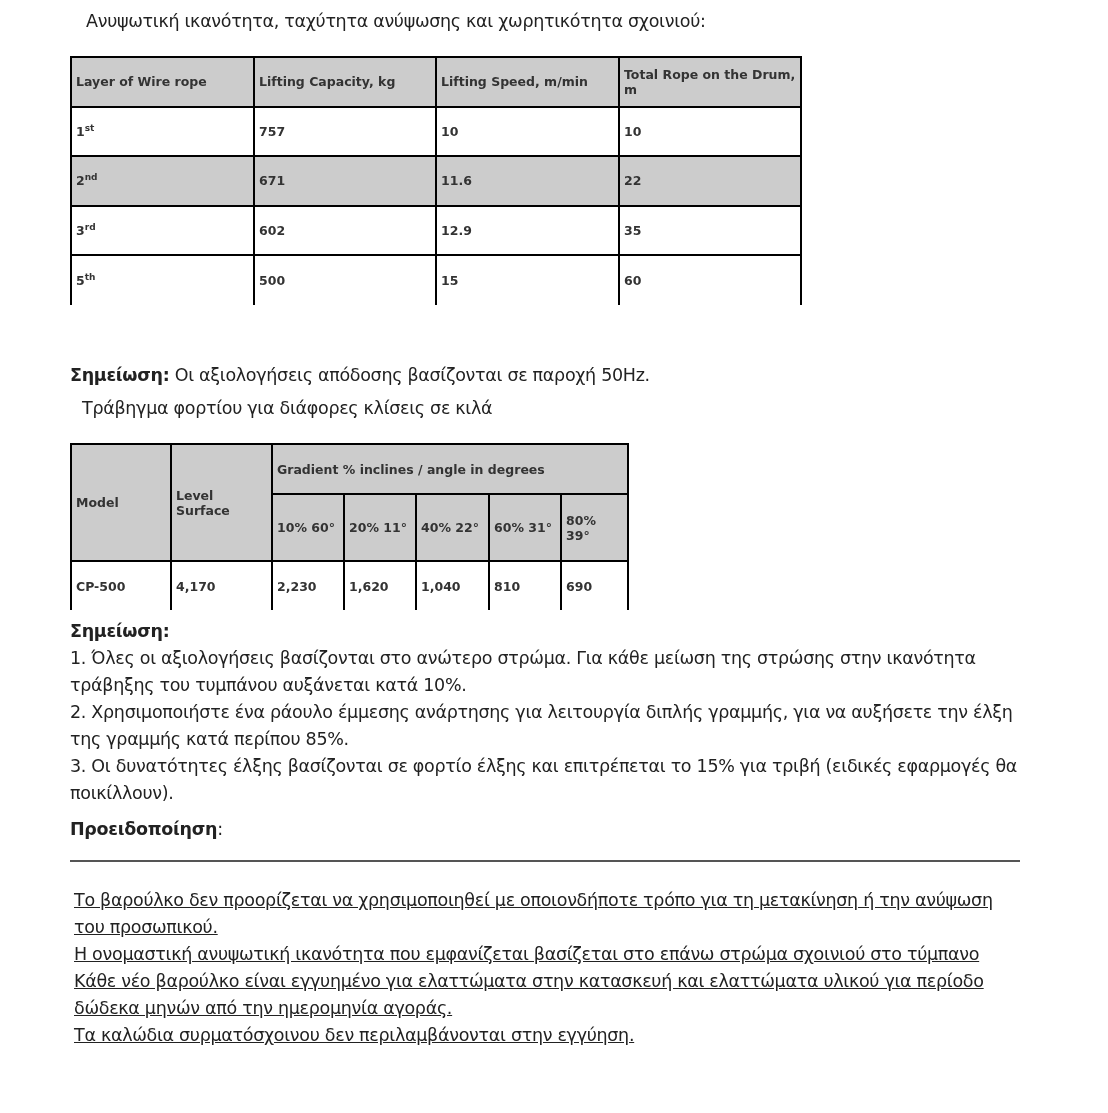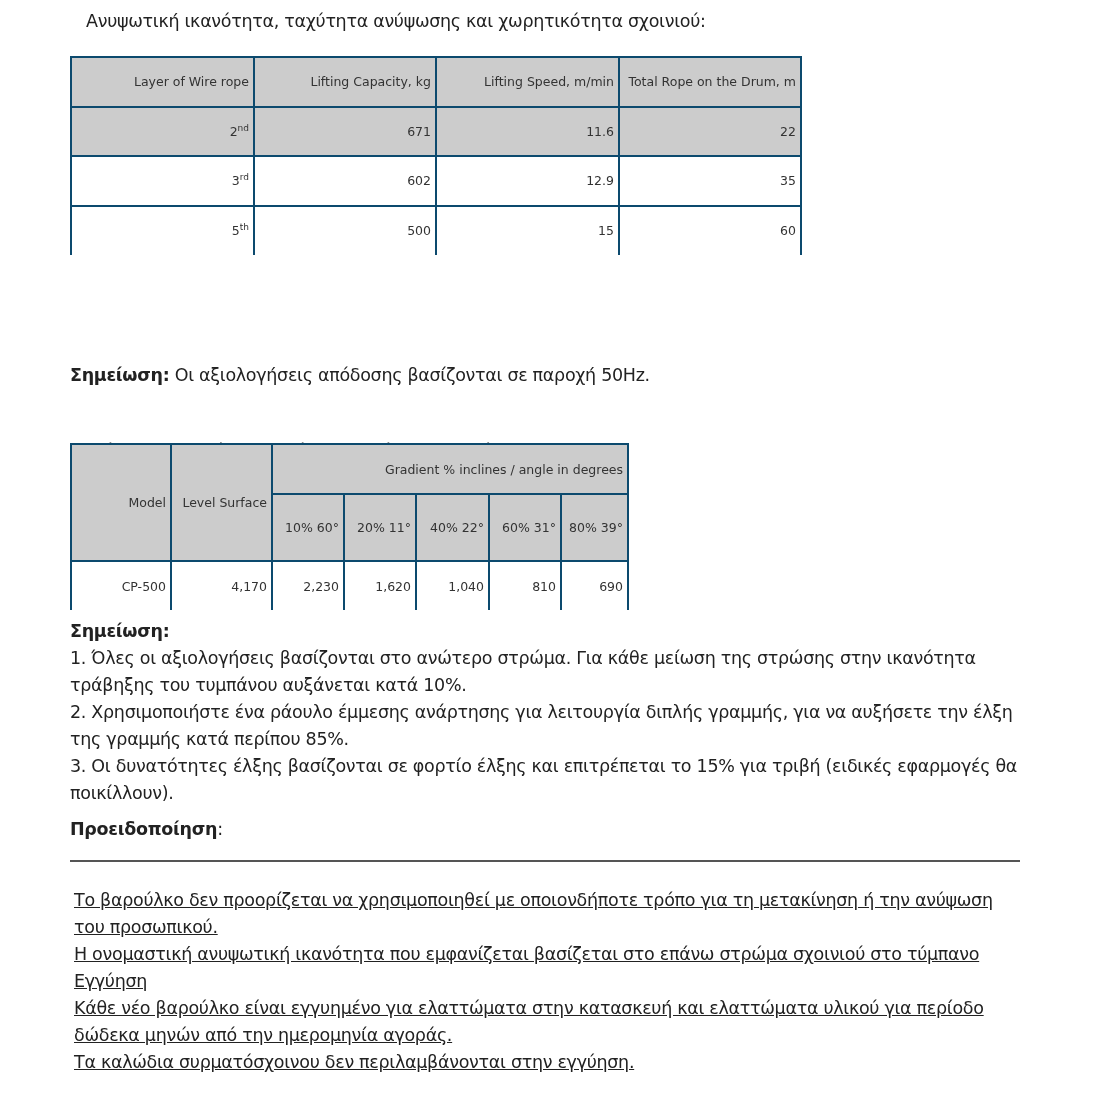--- a/index.html
+++ b/index.html
@@ -34,24 +34,24 @@
       white-space: nowrap;
     }
     table.spec {
       border-collapse: collapse;
       position: absolute;
       font-size: 12.5px;
       color: #333333;
       table-layout: fixed;
     }
     table.spec td, table.spec th {
-      border: 2px solid #0c4a6e;
-      text-align: right;
+      border: 2px solid #000000;
+      text-align: left;
       vertical-align: middle;
-      font-weight: normal;
+      font-weight: bold;
       padding: 0 4px;
     }
     table.spec tr.last td {
       border-bottom: none;
     }
     table.spec .gray { background: #cccccc; }
     table.spec .white { background: #ffffff; }
     table.spec sup {
       font-size: 9px;
       vertical-align: 5px;
@@ -72,21 +72,20 @@
       position: absolute;
       top: 362px;
       left: 0;
       white-space: nowrap;
     }
     .load-title {
       position: absolute;
       top: 395px;
       left: 12px;
       white-space: nowrap;
-      margin-top: 43px;
     }
     .notes2 {
       position: absolute;
       top: 618px;
       left: 0;
       width: 950px;
     }
     .warn-label {
       position: absolute;
       top: 816px;
@@ -123,20 +122,26 @@
         <col style="width:182px">
         <col style="width:183px">
         <col style="width:182px">
     </colgroup>
     <tbody>
         <tr class="gray">
       <th>Layer of Wire rope</th>
       <th>Lifting Capacity, kg</th>
       <th>Lifting Speed, m/min</th>
       <th>Total Rope on the Drum, m</th>
+    </tr>
+    <tr class="white">
+      <td><span>1</span><sup>st</sup></td>
+      <td>757</td>
+      <td>10</td>
+      <td>10</td>
     </tr>
     <tr class="gray">
       <td><span>2</span><sup>nd</sup></td>
       <td>671</td>
       <td>11.6</td>
       <td>22</td>
     </tr>
     <tr class="white">
       <td><span>3</span><sup>rd</sup></td>
       <td>602</td>
@@ -198,18 +203,17 @@
     <p class="p">3. Οι δυνατότητες έλξης βασίζονται σε φορτίο έλξης και επιτρέπεται το 15% για τριβή (ειδικές εφαρμογές θα ποικίλλουν).</p>
   </div>
 
   <p class="p warn-label"><b>Προειδοποίηση</b><span>:</span></p>
 
   <div class="hr"></div>
 
   <div class="warn-body">
     <p class="p">Το βαρούλκο δεν προορίζεται να χρησιμοποιηθεί με οποιονδήποτε τρόπο για τη μετακίνηση ή την ανύψωση του προσωπικού.</p>
     <p class="p">Η ονομαστική ανυψωτική ικανότητα που εμφανίζεται βασίζεται στο επάνω στρώμα σχοινιού στο τύμπανο</p>
-    <p class="p">Εγγύηση</p>
     <p class="p">Κάθε νέο βαρούλκο είναι εγγυημένο για ελαττώματα στην κατασκευή και ελαττώματα υλικού για περίοδο δώδεκα μηνών από την ημερομηνία αγοράς.</p>
     <p class="p">Τα καλώδια συρματόσχοινου δεν περιλαμβάνονται στην εγγύηση.</p>
   </div>
 
 </div>
 
 </body></html>

